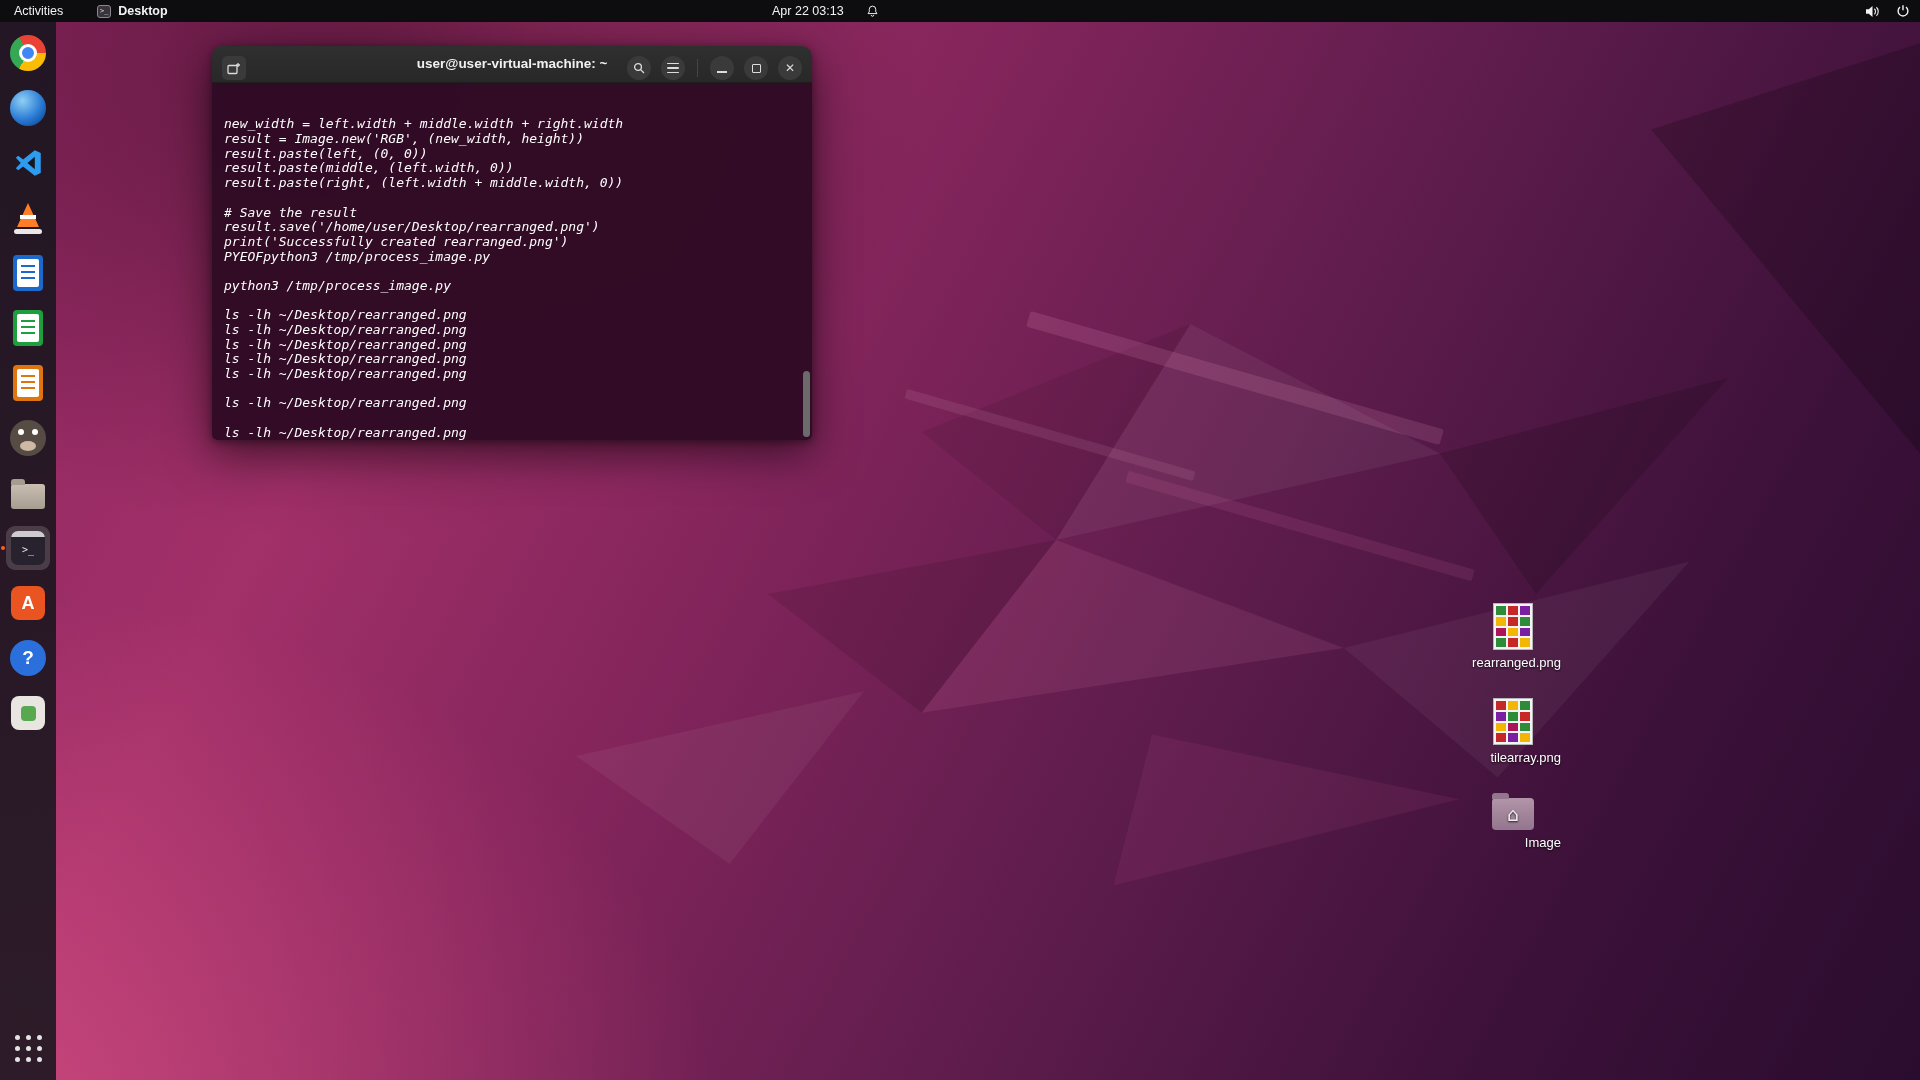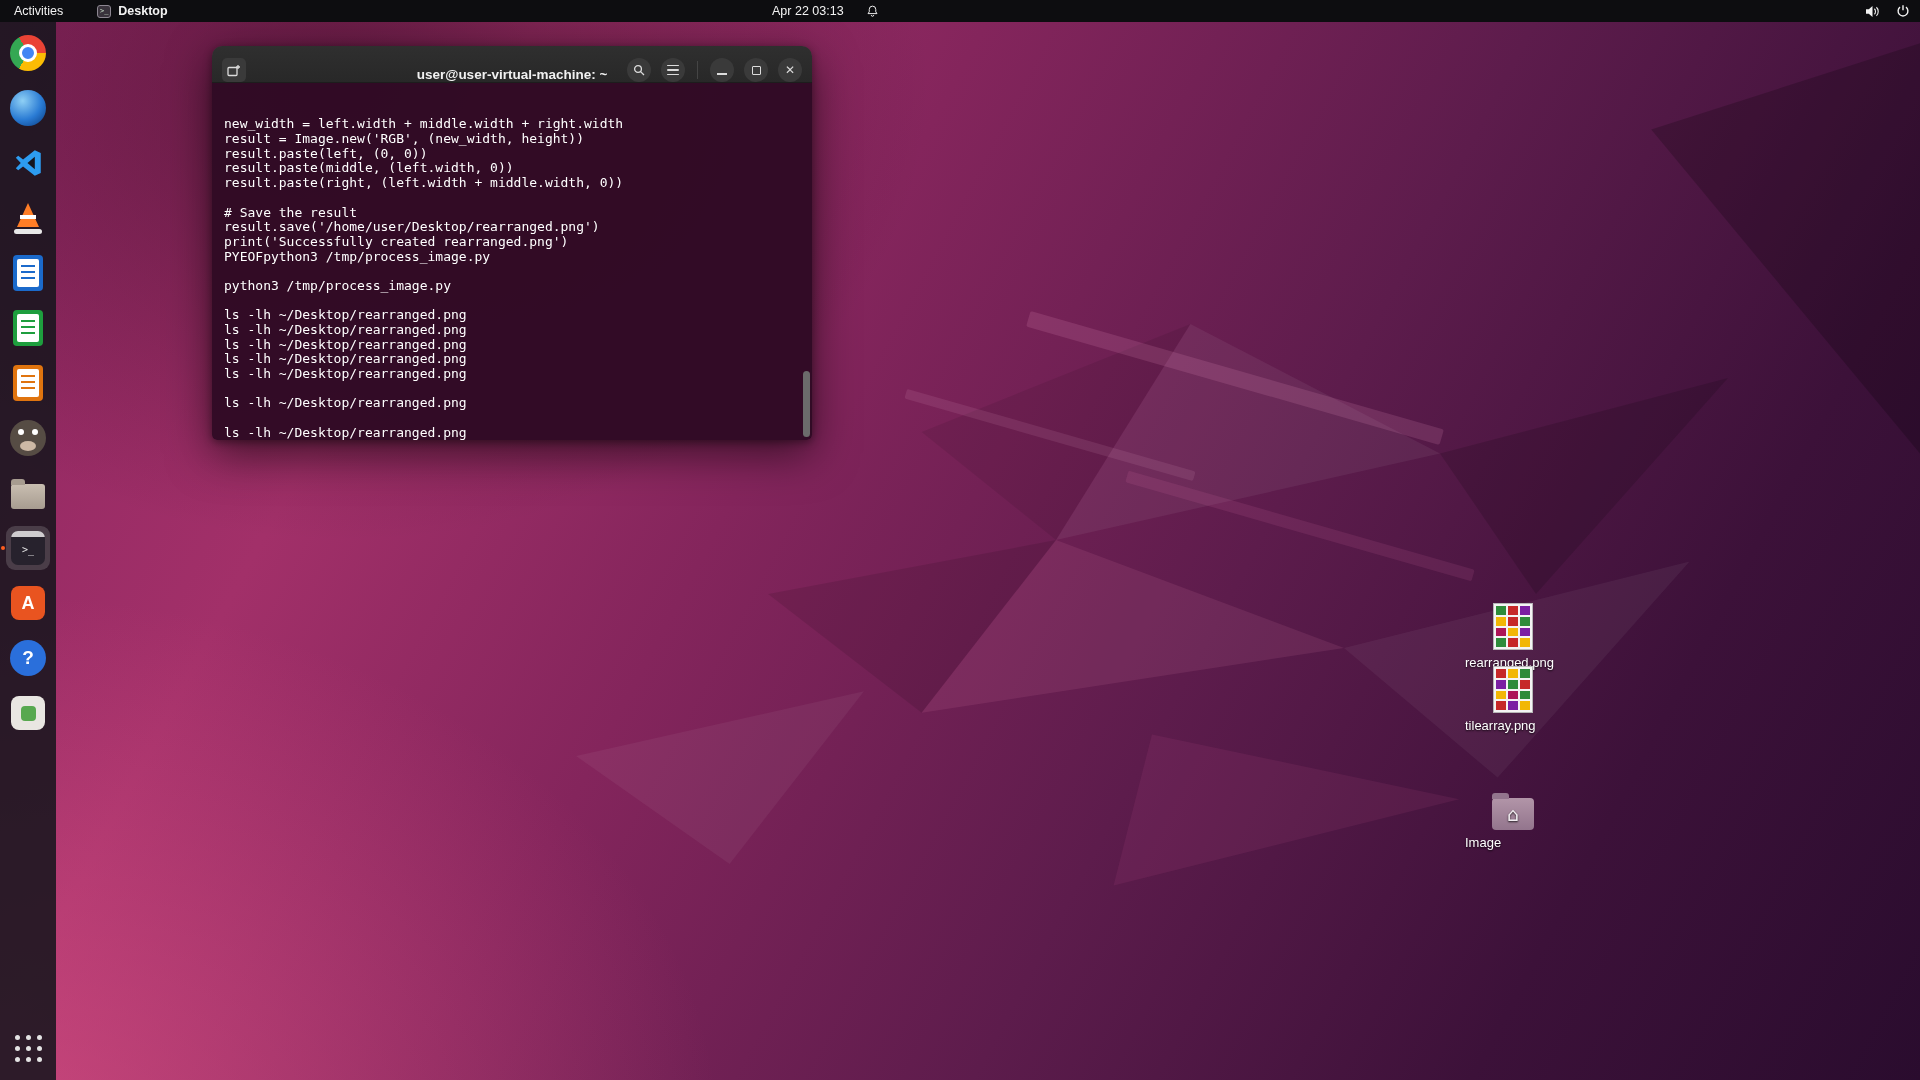--- a/index.html
+++ b/index.html
@@ -79,39 +79,39 @@
     font-size:19px; display:grid; place-items:center; }
   .icon-updater { width:34px; height:34px; background:#e9e6e2; border-radius:8px; display:grid; place-items:center; }
   .icon-updater i { width:15px; height:15px; border-radius:4px; background:#57a84f; }
   .icon-appgrid { display:grid; grid-template-columns:repeat(3,5px); gap:6px; }
   .icon-appgrid i { width:5px; height:5px; border-radius:50%; background:#e4e4e4; }
 
   
   .window { position:absolute; left:212px; top:46px; width:600px; height:394px; border-radius:10px 10px 5px 5px;
     overflow:hidden; box-shadow:0 14px 44px rgba(0,0,0,.55), 0 2px 8px rgba(0,0,0,.4); display:flex; flex-direction:column; z-index:40; }
   .titlebar { height:37px; background:linear-gradient(#2f2f2f,#282828); border-bottom:1px solid #1d1d1d;
-    display:flex; align-items:flex-end; padding:0 10px; position:relative; flex:0 0 auto; }
+    display:flex; align-items:flex-start; padding:10px 10px; position:relative; flex:0 0 auto; }
   .win-title { position:absolute; left:50%; transform:translateX(-50%); color:#f1f1f1; font-size:13.5px; font-weight:bold; white-space:nowrap; }
   .tab-btn { width:24px; height:24px; border-radius:5px; background:#3a3a3a; display:grid; place-items:center; }
   .tb-group { margin-left:auto; display:flex; align-items:center; gap:10px; }
   .circle-btn { width:24px; height:24px; border-radius:50%; background:#3a3a3a; display:grid; place-items:center;
     color:#dcdcdc; font-size:12px; }
   .hamburger { display:flex; flex-direction:column; gap:3px; }
   .hamburger i { width:12px; height:1.5px; background:#dcdcdc; border-radius:1px; }
   .glyph-min { width:10px; height:1.6px; background:#dcdcdc; margin-top:8px; }
   .glyph-max { width:9px; height:9px; border:1.5px solid #dcdcdc; border-radius:1px; }
   .win-sep { width:1px; height:18px; background:#454545; margin:0 2px; }
 
   .term-body { flex:1; background:rgba(48,10,36,.97); position:relative; padding:5px 12px 0 12px;
     color:#ffffff; font:13px/14.7px "DejaVu Sans Mono", monospace; white-space:pre; overflow:hidden; }
-  .tline { height:14.7px; }
+  .tline { height:14.7px;font-style:italic; }
   .term-scrollbar { position:absolute; right:2px; top:288px; width:7px; height:66px; border-radius:4px; background:#6b6b6b; }
 
   
-  .desk-icon { position:absolute; left:1465px; width:96px; text-align:left; color:#fff; font-size:13px;
+  .desk-icon { position:absolute; left:1465px; width:96px; text-align:right; color:#fff; font-size:13px;
     text-shadow:0 1px 2px rgba(0,0,0,.85); z-index:30; }
   .desk-icon .label { margin-top:5px; }
   .thumb { width:40px; height:47px; margin:0 auto; background:#f4f4f4; border:1px solid rgba(0,0,0,.25);
     padding:2px; display:grid; grid-template-columns:repeat(3,1fr); grid-auto-rows:1fr; gap:2px; }
   .thumb div { width:100%; height:100%; }
   .home-folder { width:42px; height:32px; margin:6px auto 2px auto; background:linear-gradient(#b295a8,#93758d);
     border-radius:4px; position:relative; }
   .home-folder::before { content:""; position:absolute; top:-5px; left:0; width:17px; height:6px;
     background:#93758d; border-radius:3px 3px 0 0; }
   .home-folder .house { position:absolute; inset:0; display:grid; place-items:center;
@@ -283,21 +283,21 @@
       <div style="background: rgb(46, 139, 58);"></div>
       <div style="background: rgb(173, 20, 87);"></div>
       <div style="background: rgb(242, 183, 5);"></div>
       <div style="background: rgb(123, 31, 162);"></div>
       <div style="background: rgb(46, 139, 58);"></div>
       <div style="background: rgb(198, 40, 40);"></div>
       <div style="background: rgb(242, 183, 5);"></div>
     </div>
   <div class="label">rearranged.png</div>
 </div>
-<div class="desk-icon" style="top:666px">
+<div class="desk-icon" style="top:698px">
   <div class="thumb">
       <div style="background: rgb(198, 40, 40);"></div>
       <div style="background: rgb(242, 183, 5);"></div>
       <div style="background: rgb(46, 139, 58);"></div>
       <div style="background: rgb(123, 31, 162);"></div>
       <div style="background: rgb(46, 139, 58);"></div>
       <div style="background: rgb(198, 40, 40);"></div>
       <div style="background: rgb(242, 183, 5);"></div>
       <div style="background: rgb(173, 20, 87);"></div>
       <div style="background: rgb(46, 139, 58);"></div>

